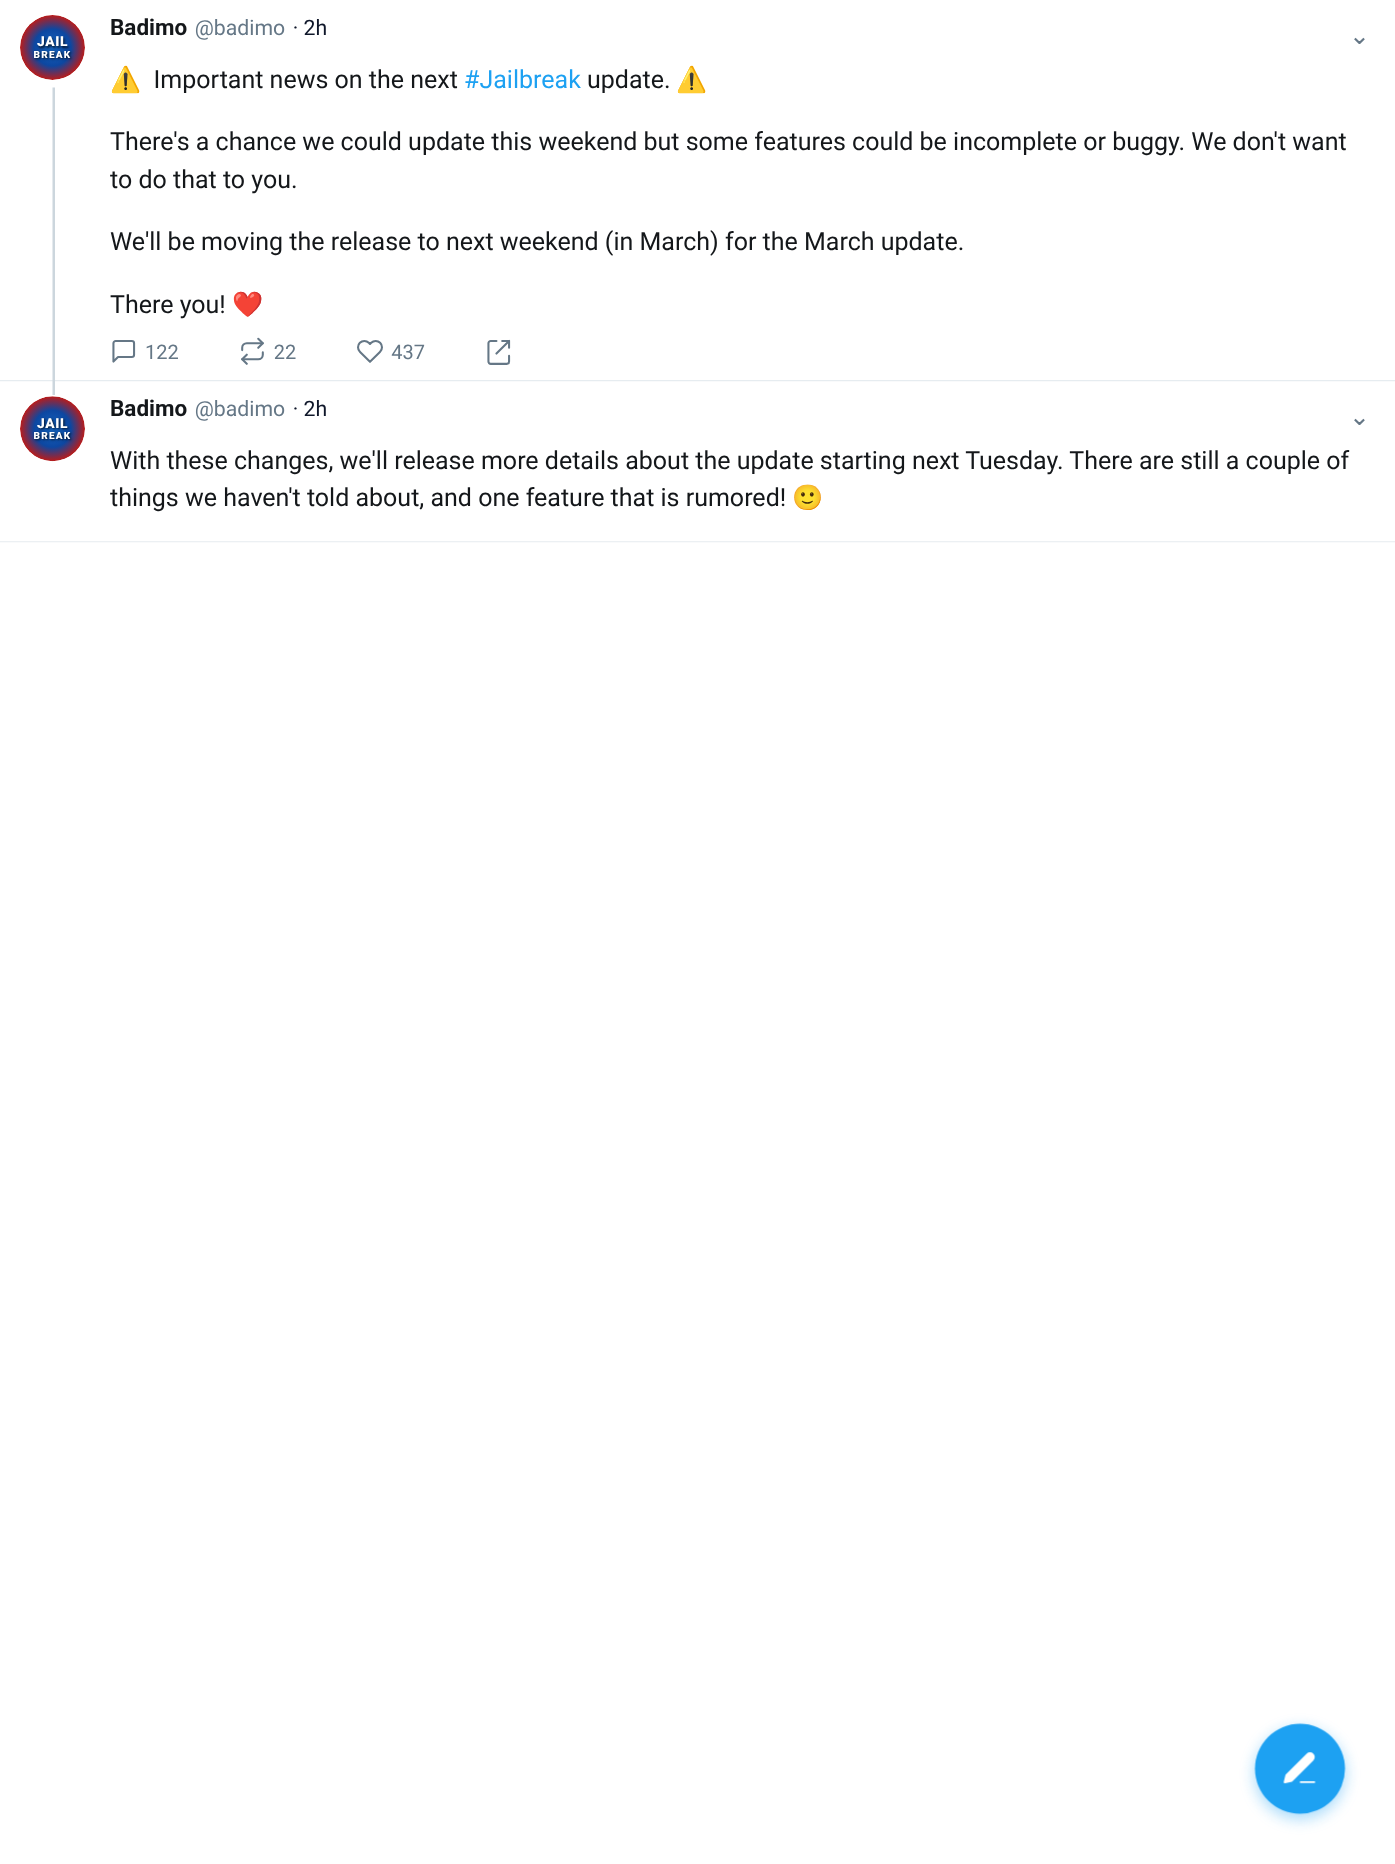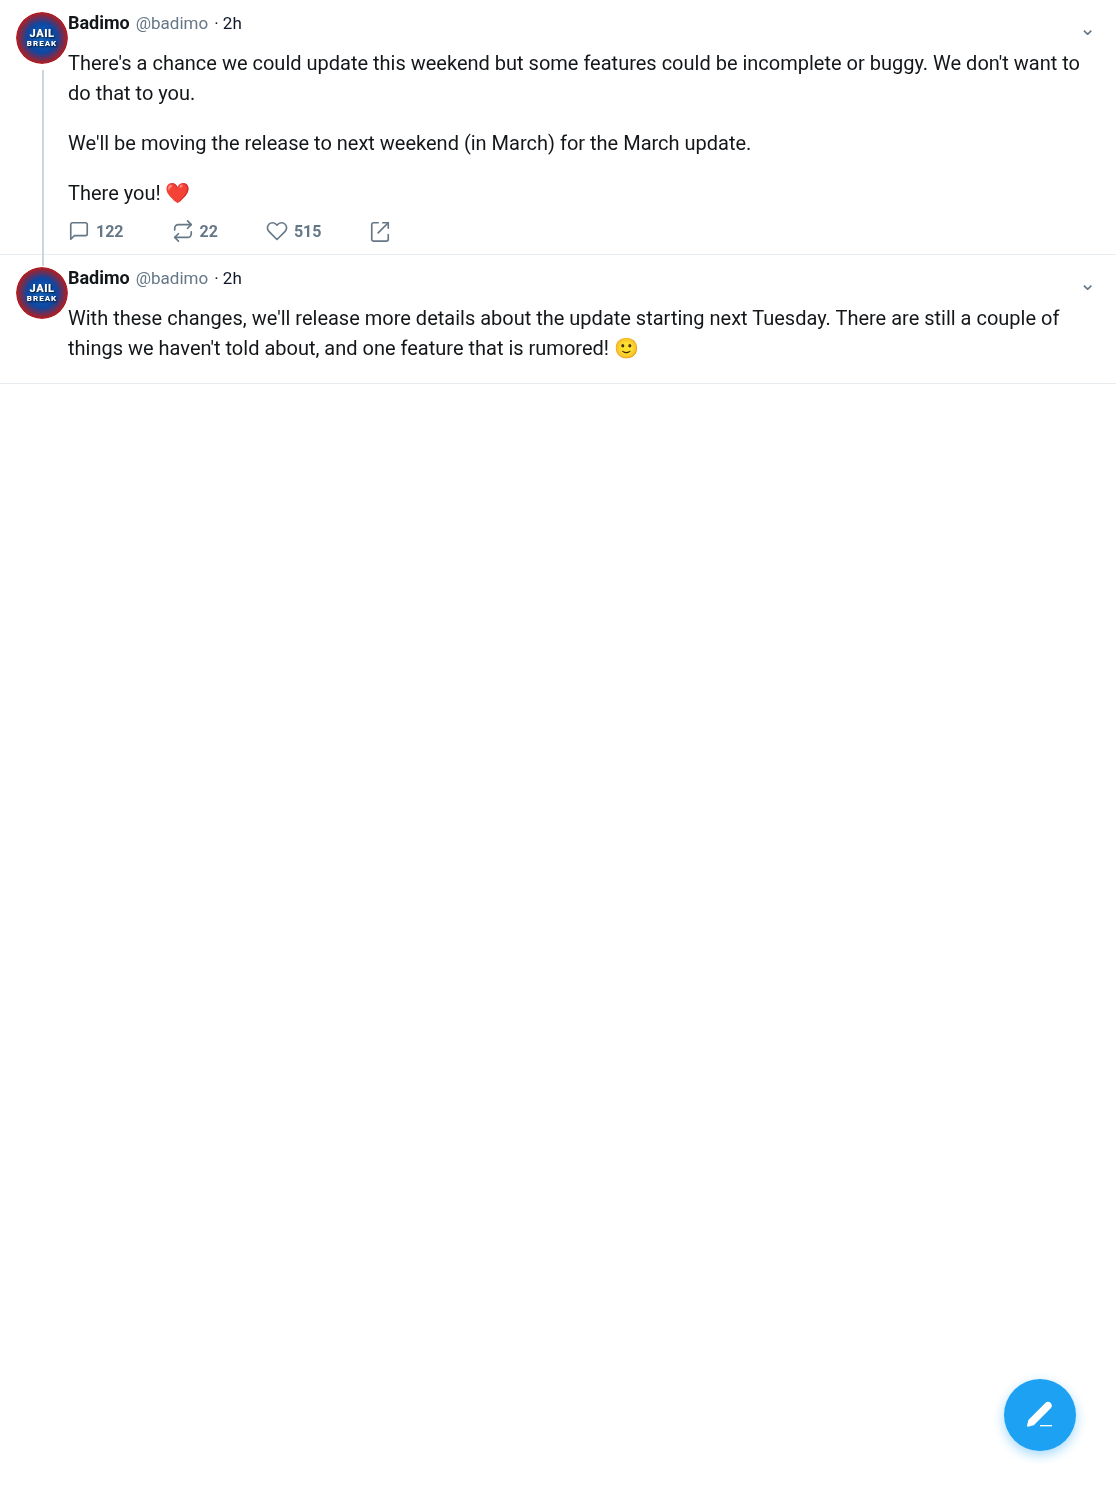--- a/index.html
+++ b/index.html
@@ -9,21 +9,21 @@
       background: #ffffff;
       max-width: 1116px;
       margin: 0 auto;
       color: #14171a;
     }
 
     .tweet-container {
       padding: 12px 16px;
       border-bottom: 1px solid #e6ecf0;
       display: flex;
-      gap: 0;
+      gap: 20px;
       position: relative;
     }
 
     .avatar {
       width: 52px;
       height: 52px;
       border-radius: 50%;
       flex-shrink: 0;
       overflow: hidden;
       position: relative;
@@ -135,21 +135,20 @@
       margin-top: 12px;
       color: #657786;
     }
 
     .action-item {
       display: flex;
       align-items: center;
       gap: 6px;
       font-size: 16px;
       cursor: pointer;
-      font-weight: bold;
     }
 
     .action-icon {
       width: 22px;
       height: 22px;
       display: flex;
       align-items: center;
       justify-content: center;
     }
 
@@ -222,20 +221,21 @@
   <div class="tweet-content">
     <div class="tweet-header">
       <div class="tweet-author">
         <span class="author-name">Badimo</span>
         <span class="author-handle">@badimo</span>
         <span class="tweet-time">· <span>2h</span></span>
       </div>
       <span class="chevron-down">⌄</span>
     </div>
     <div class="tweet-text">
+      <p>⚠️&nbsp; Important news on the next <span class="hashtag">#Jailbreak</span> update. ⚠️</p>
       <p>There's a chance we could update this weekend but some features could be incomplete or buggy. We don't want to do that to you.</p>
       <p>We'll be moving the release to next weekend (in March) for the March update.</p>
       <p>There you! ❤️</p>
     </div>
     <div class="tweet-actions">
       <div class="action-item">
         <span class="action-icon comment-icon">
           <svg width="22" height="22" viewBox="0 0 24 24" fill="none" stroke="#657786" stroke-width="1.8" stroke-linecap="round" stroke-linejoin="round">
             <path d="M21 15a2 2 0 0 1-2 2H7l-4 4V5a2 2 0 0 1 2-2h14a2 2 0 0 1 2 2z"></path>
           </svg>
@@ -252,21 +252,21 @@
           </svg>
         </span>
         <span class="action-count">22</span>
       </div>
       <div class="action-item">
         <span class="action-icon like-icon">
           <svg width="22" height="22" viewBox="0 0 24 24" fill="none" stroke="#657786" stroke-width="1.8" stroke-linecap="round" stroke-linejoin="round">
             <path d="M20.84 4.61a5.5 5.5 0 0 0-7.78 0L12 5.67l-1.06-1.06a5.5 5.5 0 0 0-7.78 7.78l1.06 1.06L12 21.23l7.78-7.78 1.06-1.06a5.5 5.5 0 0 0 0-7.78z"></path>
           </svg>
         </span>
-        <span class="action-count">515</span>
+        <span class="action-count">437</span>
       </div>
       <div class="action-item">
         <span class="action-icon share-icon">
           <svg width="22" height="22" viewBox="0 0 24 24" fill="none" stroke="#657786" stroke-width="1.8" stroke-linecap="round" stroke-linejoin="round">
             <polyline points="15 3 21 3 21 9"></polyline>
             <path d="M10 14L21 3"></path>
             <path d="M21 16v5a2 2 0 0 1-2 2H5a2 2 0 0 1-2-2V5a2 2 0 0 1 2-2h5"></path>
           </svg>
         </span>
       </div>

